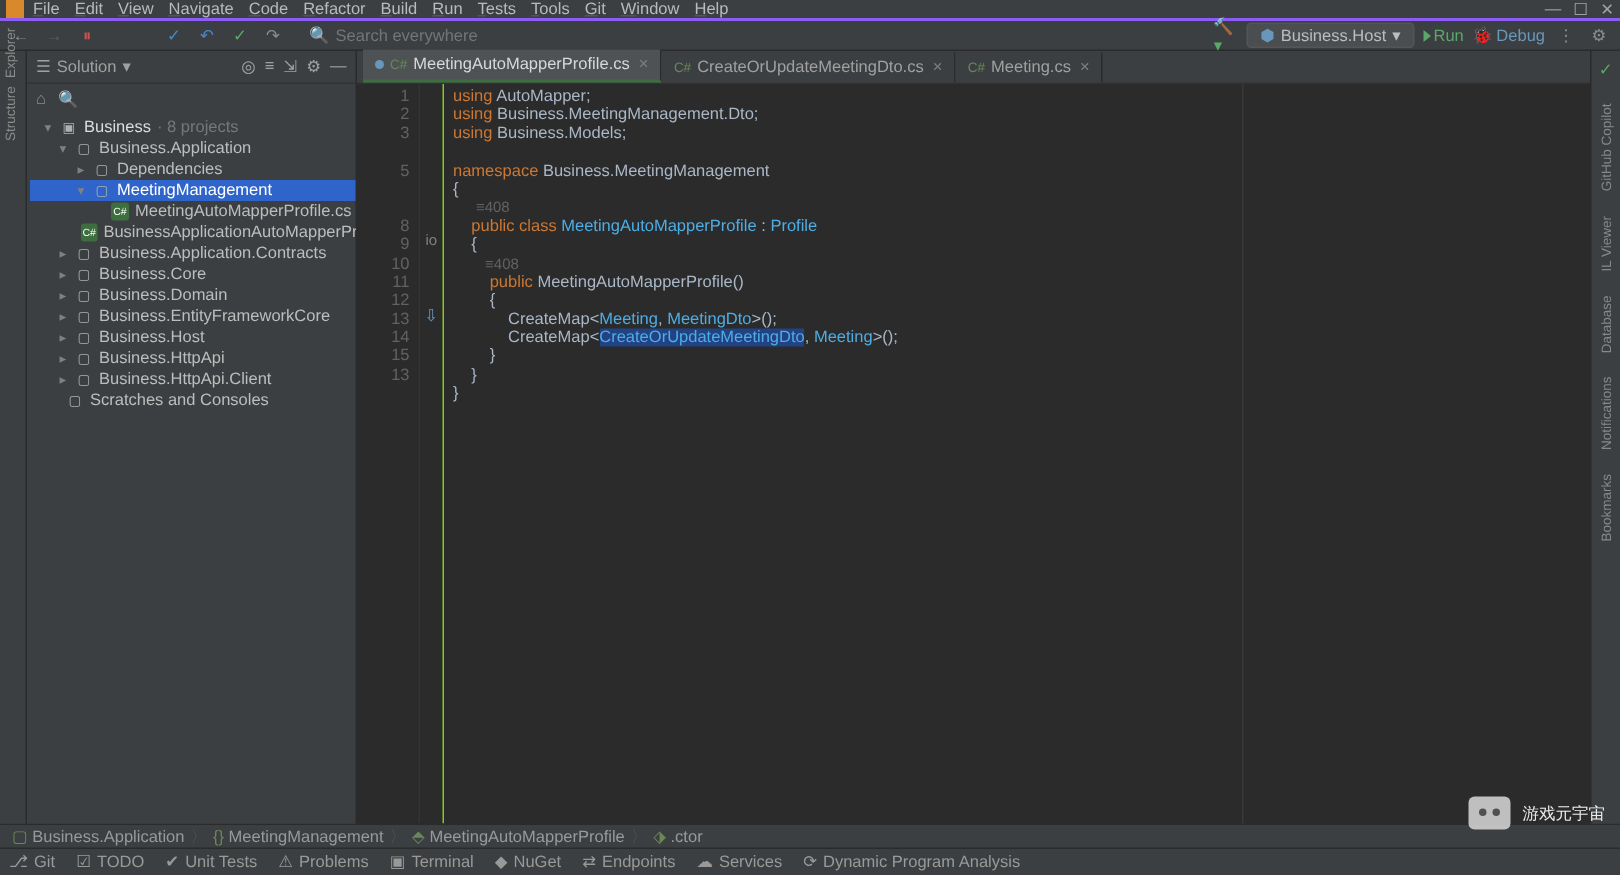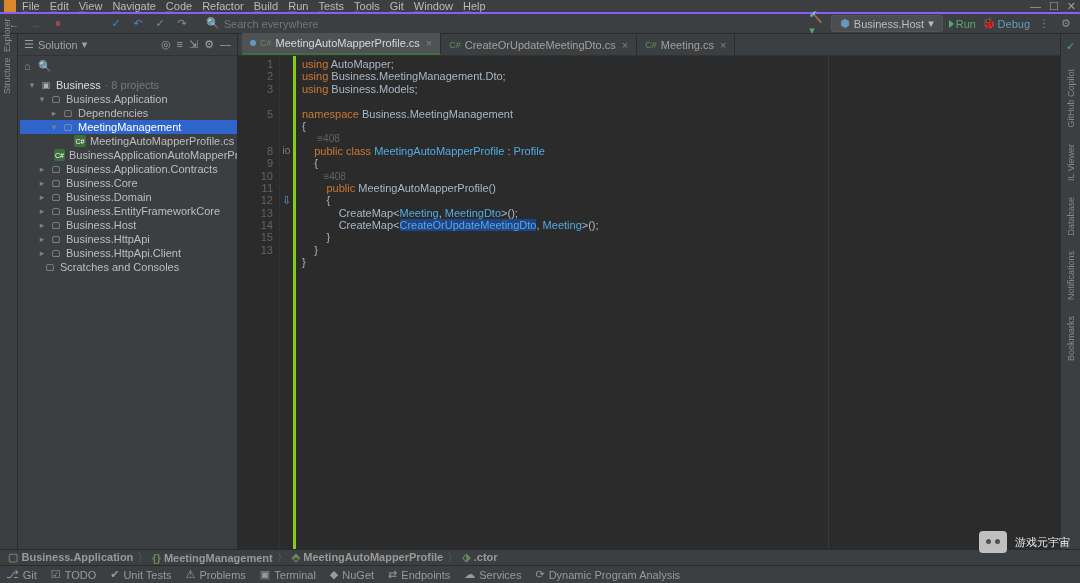--- a/index.html
+++ b/index.html
@@ -34,33 +34,33 @@
 .ficon.cs { background:#3c6e3e; color:#fff; font-size:7px; border-radius:2px; padding:0 1px;}
 .editor-area { flex:1; display:flex; flex-direction:column; background:#2b2b2b;}
 .tabs { height:22px; background:#3c3f41; display:flex; align-items:end; padding-left:4px; border-bottom:1px solid #323232;}
 .tab { height:20px; background:#3c3f41; color:#a0a0a0; padding:0 8px; display:flex; align-items:center; gap:4px; border-right:1px solid #2b2b2b; cursor:pointer; font-size:10.5px;}
 .tab.active { background:#4e5254; color:#d8d8d8; border-bottom:2px solid #3c6e3e; height:22px;}
 .tab .close { color:#808080; margin-left:2px;}
 .tab .dot { width:6px; height:6px; border-radius:50%; background:#6897bb;}
 .editor { flex:1; display:flex; background:#2b2b2b; font-family:"JetBrains Mono","Consolas",monospace; font-size:11.5px; position:relative; overflow:hidden;}
 .gutter { width:42px; background:#2b2b2b; color:#606366; text-align:right; padding:2px 6px 0 0; border-right:1px solid #333; line-height:12.4px;}
 .gutter .ln { height:12.4px; }
-.gutter-icons { width:16px; background:#2b2b2b; border-right:3px solid #84cc16; padding-top:2px;}
+.gutter-icons { width:16px; background:#2b2b2b; border-right:1px solid #84cc16; padding-top:12px;}
 .gutter-icons .gi { height:12.4px; display:flex; align-items:center; justify-content:center; color:#808080; font-size:10px;}
 .code { flex:1; padding:2px 0 0 6px; line-height:12.4px; white-space:pre; color:#a9b7c6;}
 .code .line { height:12.4px;}
 .kw { color:#cc7832;}
 .ns { color:#a9b7c6;}
 .type { color:#4eade5;}
 .hint { color:#606366; font-size:10px;}
 .hl { background:#214283;}
 .margin-line { position:absolute; left:590px; top:0; bottom:0; border-right:1px solid #3a3a3a;}
 .rightstrip { width:20px; background:#3c3f41; border-left:1px solid #2b2b2b; display:flex; flex-direction:column; align-items:center; padding-top:6px; gap:16px;}
 .rightstrip .ritem { color:#888; font-size:9px; writing-mode:vertical-rl; transform:rotate(180deg); cursor:pointer; display:flex; align-items:center; gap:3px;}
-.breadcrumb { height:16px; background:#3c3f41; border-top:1px solid #2b2b2b; display:flex; align-items:center; padding:0 8px; gap:4px; color:#999; font-size:10.5px;font-weight:bold;}
+.breadcrumb { height:16px; background:#3c3f41; border-top:1px solid #2b2b2b; display:flex; align-items:center; padding:0 8px; gap:4px; color:#999; font-size:10.5px;}
 .breadcrumb .sep{ color:#555;}
 .bottombar { height:18px; background:#3c3f41; border-top:1px solid #2b2b2b; display:flex; align-items:center; padding:0 6px; gap:14px; color:#999; font-size:10.5px;}
 .bottombar .bb-item { display:flex; align-items:center; gap:4px; cursor:pointer;}
 .watermark { position:absolute; right:10px; bottom:30px; display:flex; align-items:center; gap:8px; color:#fff; font-size:22px; opacity:0.9;}
 .watermark .wc-icon { width:28px; height:22px; background:#d0d0d0; border-radius:4px; position:relative;}
 .watermark .wc-icon::before,.watermark .wc-icon::after { content:""; position:absolute; width:5px; height:5px; background:#555; border-radius:50%; top:8px;}
 .watermark .wc-icon::before{left:7px;} .watermark .wc-icon::after{right:7px;}
 .tri { width:0; height:0; border-left:5px solid currentColor; border-top:4px solid transparent; border-bottom:4px solid transparent;}
 .u { text-decoration:underline; text-decoration-color:#555;}
 </style>

